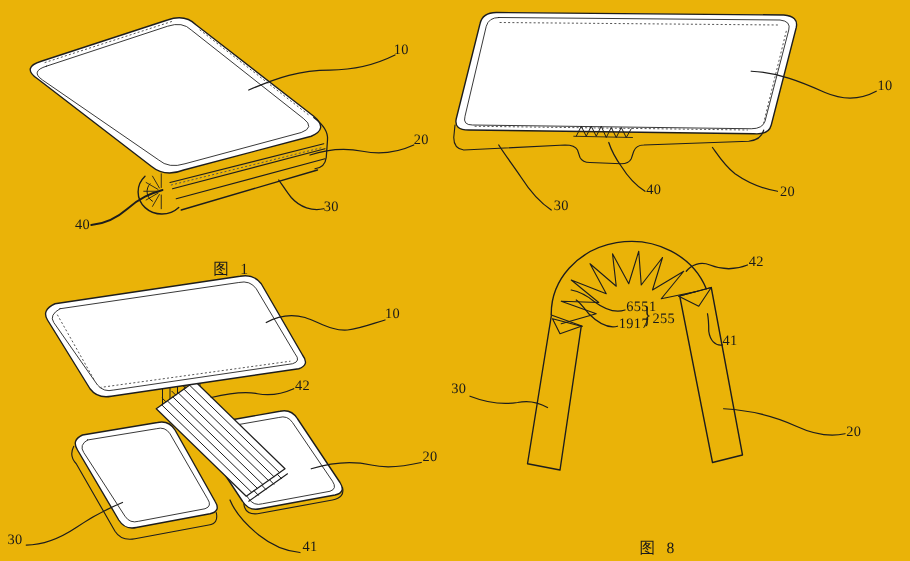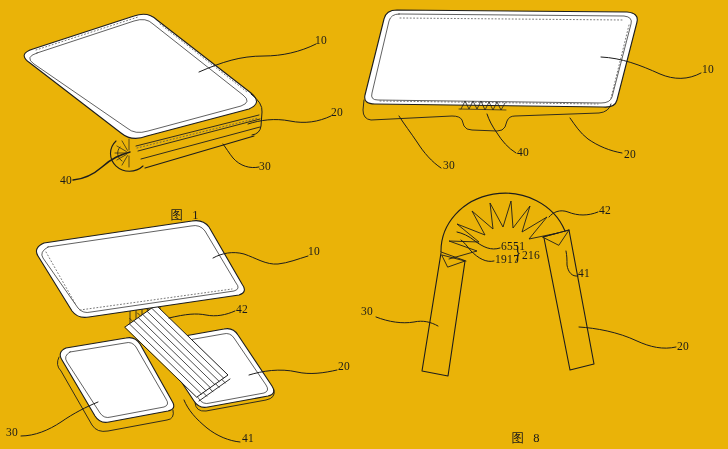--- a/index.html
+++ b/index.html
@@ -172,19 +172,19 @@
   <span class="ref" style="left:308px; top:246px;">10</span>
   <span class="ref" style="left:236px; top:304px;">42</span>
   <span class="ref" style="left:338px; top:361px;">20</span>
   <span class="ref" style="left:6px;   top:427px;">30</span>
   <span class="ref" style="left:242px; top:433px;">41</span>
 
   <span class="ref" style="left:599px; top:205px;">42</span>
   <span class="ref" style="left:501px; top:241px;">6551</span>
   <span class="ref" style="left:495px; top:254px;">1917</span>
   <span class="brace" style="left:514px; top:242px;">}</span>
-  <span class="ref" style="left:522px; top:250px;">216</span>
+  <span class="ref" style="left:522px; top:250px;">255</span>
   <span class="ref" style="left:578px; top:268px;">41</span>
   <span class="ref" style="left:361px; top:306px;">30</span>
   <span class="ref" style="left:677px; top:341px;">20</span>
   <div class="caption" style="left:499px; top:420px;">图 8</div>
 
 </div>
 
 </body></html>

